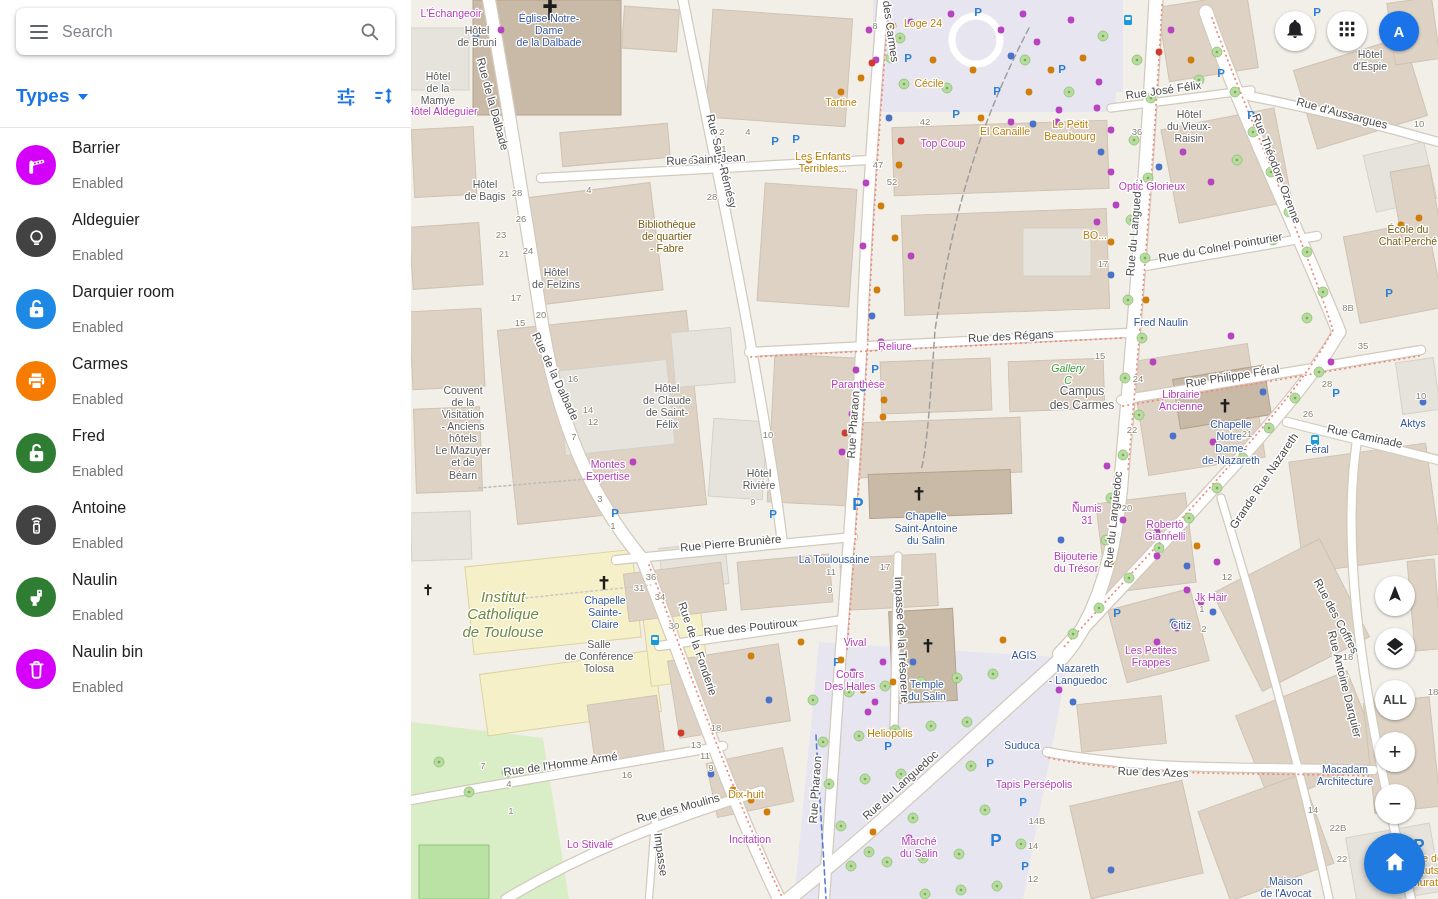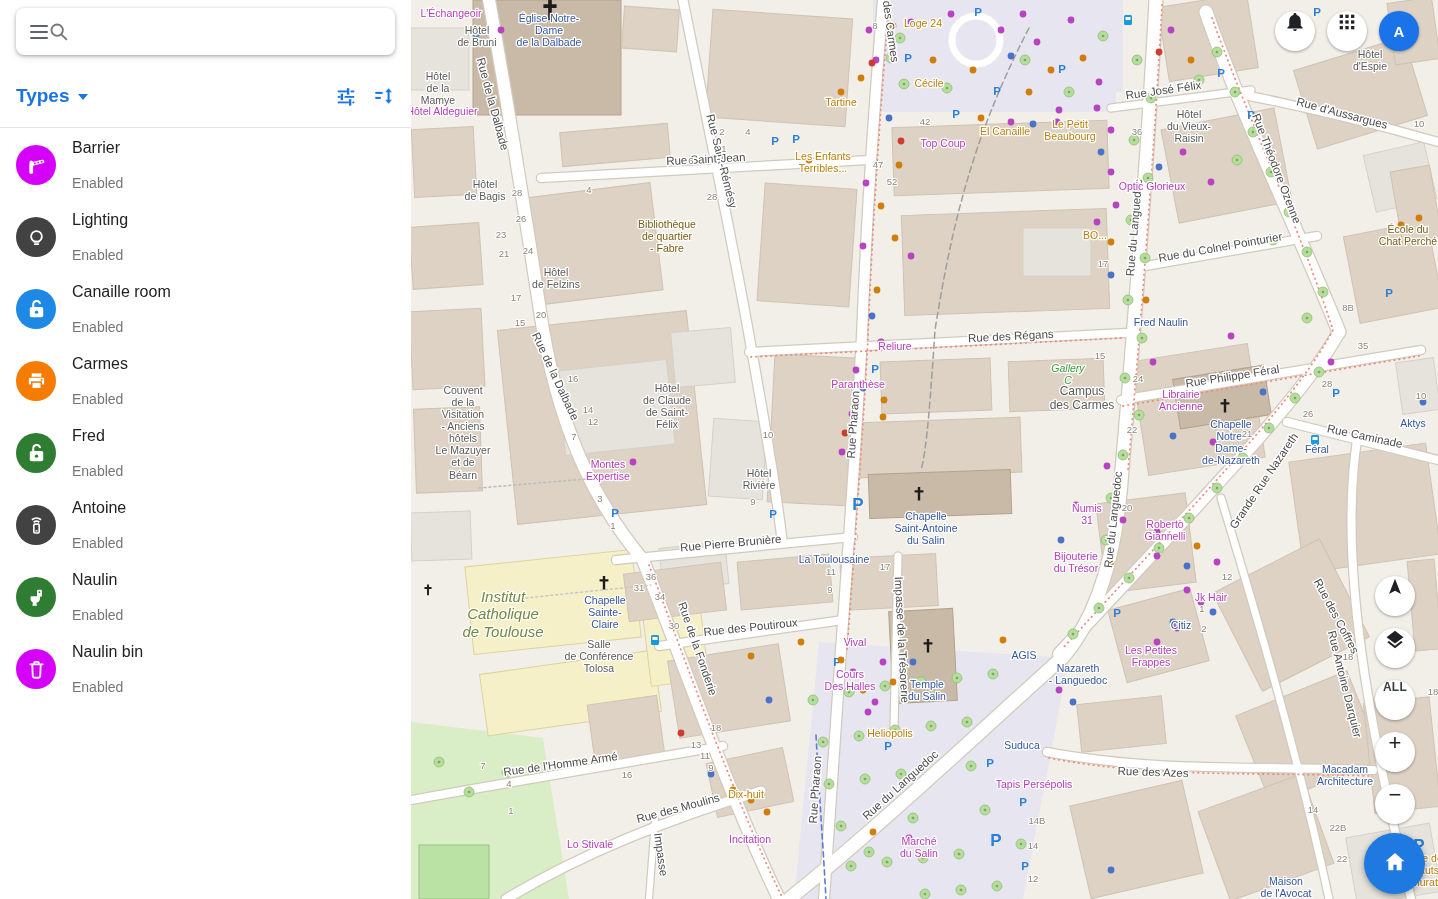--- a/index.html
+++ b/index.html
@@ -28,21 +28,21 @@
   .type-list{position:absolute;left:0;top:129px;width:467px;}
   .type-item{height:72px;display:flex;align-items:center;padding:0 16px;cursor:pointer;}
   .type-icon{width:40px;height:40px;border-radius:50%;flex:0 0 auto;display:flex;align-items:center;justify-content:center;}
   .type-icon svg{width:23px;height:23px;}
   .type-text{margin-left:16px;}
   .type-title{font-size:16px;color:#212121;line-height:20px;}
   .type-status{font-size:14px;color:#757575;line-height:18px;margin-top:16px;}
 
   
   .fbtn{position:absolute;width:40px;height:40px;border-radius:50%;background:#fff;
-    box-shadow:0 1px 3px rgba(0,0,0,.35);display:flex;justify-content:center;cursor:pointer;z-index:20;}
+    box-shadow:0 1px 3px rgba(0,0,0,.35);display:flex;align-items:center;justify-content:center;cursor:pointer;z-index:20;}
   .fbtn svg{width:22px;height:22px;}
   .avatar{position:absolute;width:40px;height:40px;border-radius:50%;background:#1a73e8;color:#fff;
     display:flex;align-items:center;justify-content:center;font-size:15px;font-weight:bold;
     box-shadow:0 1px 3px rgba(0,0,0,.35);cursor:pointer;z-index:20;}
   .all-btn{font-size:12px;font-weight:bold;color:#3c4043;letter-spacing:.3px;}
   .zoom-glyph{font-size:22px;color:#202124;line-height:1;}
   .fab{position:absolute;width:61px;height:61px;border-radius:50%;background:#1e7ae0;
     box-shadow:0 2px 6px rgba(0,0,0,.4);display:flex;align-items:center;justify-content:center;cursor:pointer;z-index:20;}
   .fab svg{width:28px;height:28px;}
 </style>
@@ -617,20 +617,21 @@
       </svg>
   </div>
 
   <div class="sidebar">
     <div class="search-card">
       <div class="hamburger">
           <span></span>
           <span></span>
           <span></span>
         </div>
+      <input class="search-input" type="text" placeholder="Search" style="">
       <div class="icon-btn">
         <svg viewBox="0 0 24 24" fill="none" stroke="#757575" stroke-width="2">
             <circle cx="10" cy="10" r="6.2"></circle>
             <line x1="14.8" y1="14.8" x2="20" y2="20" stroke-linecap="round"></line>
           </svg>
       </div>
     </div>
 
     <div class="types-row">
       <div class="types-title">
@@ -686,34 +687,34 @@
           </div>
         </div>
         <div class="type-item">
           <div class="type-icon" style="background: rgb(66, 66, 66);">
             <svg viewBox="0 0 24 24" fill="none" stroke="#fff" stroke-width="1.8">
               <path d="M9.6 16.2C7.7 15.1 6.4 13.2 6.4 11c0-3.2 2.5-5.7 5.6-5.7s5.6 2.5 5.6 5.7c0 2.2-1.3 4.1-3.2 5.2z"></path>
               <path d="M9.6 16.2h4.8M10.2 19h3.6" stroke-linecap="round"></path>
             </svg>
           </div>
           <div class="type-text">
-            <div class="type-title">Lighting</div>
+            <div class="type-title">Aldeguier</div>
             <div class="type-status">Enabled</div>
           </div>
         </div>
         <div class="type-item">
           <div class="type-icon" style="background: rgb(30, 136, 229);">
             <svg viewBox="0 0 24 24">
               <rect x="5" y="9.5" width="14" height="10.5" rx="1.8" fill="#fff"></rect>
               <path d="M8.6 9.5V6.6a3.6 3.6 0 0 1 7-1.1" fill="none" stroke="#fff" stroke-width="2.1" stroke-linecap="round"></path>
               <circle cx="12" cy="14.8" r="1.7" fill="#1e88e5"></circle>
             </svg>
           </div>
           <div class="type-text">
-            <div class="type-title">Canaille room</div>
+            <div class="type-title">Darquier room</div>
             <div class="type-status">Enabled</div>
           </div>
         </div>
         <div class="type-item">
           <div class="type-icon" style="background: rgb(245, 124, 0);">
             <svg viewBox="0 0 24 24" fill="#fff">
               <rect x="7" y="3.5" width="10" height="3.6"></rect>
               <rect x="4" y="8" width="16" height="7.2" rx="1.2"></rect>
               <circle cx="17.3" cy="10.2" r="1" fill="#f57c00"></circle>
               <rect x="7" y="12.6" width="10" height="7" fill="#fff" stroke="#f57c00" stroke-width="1.6"></rect>

